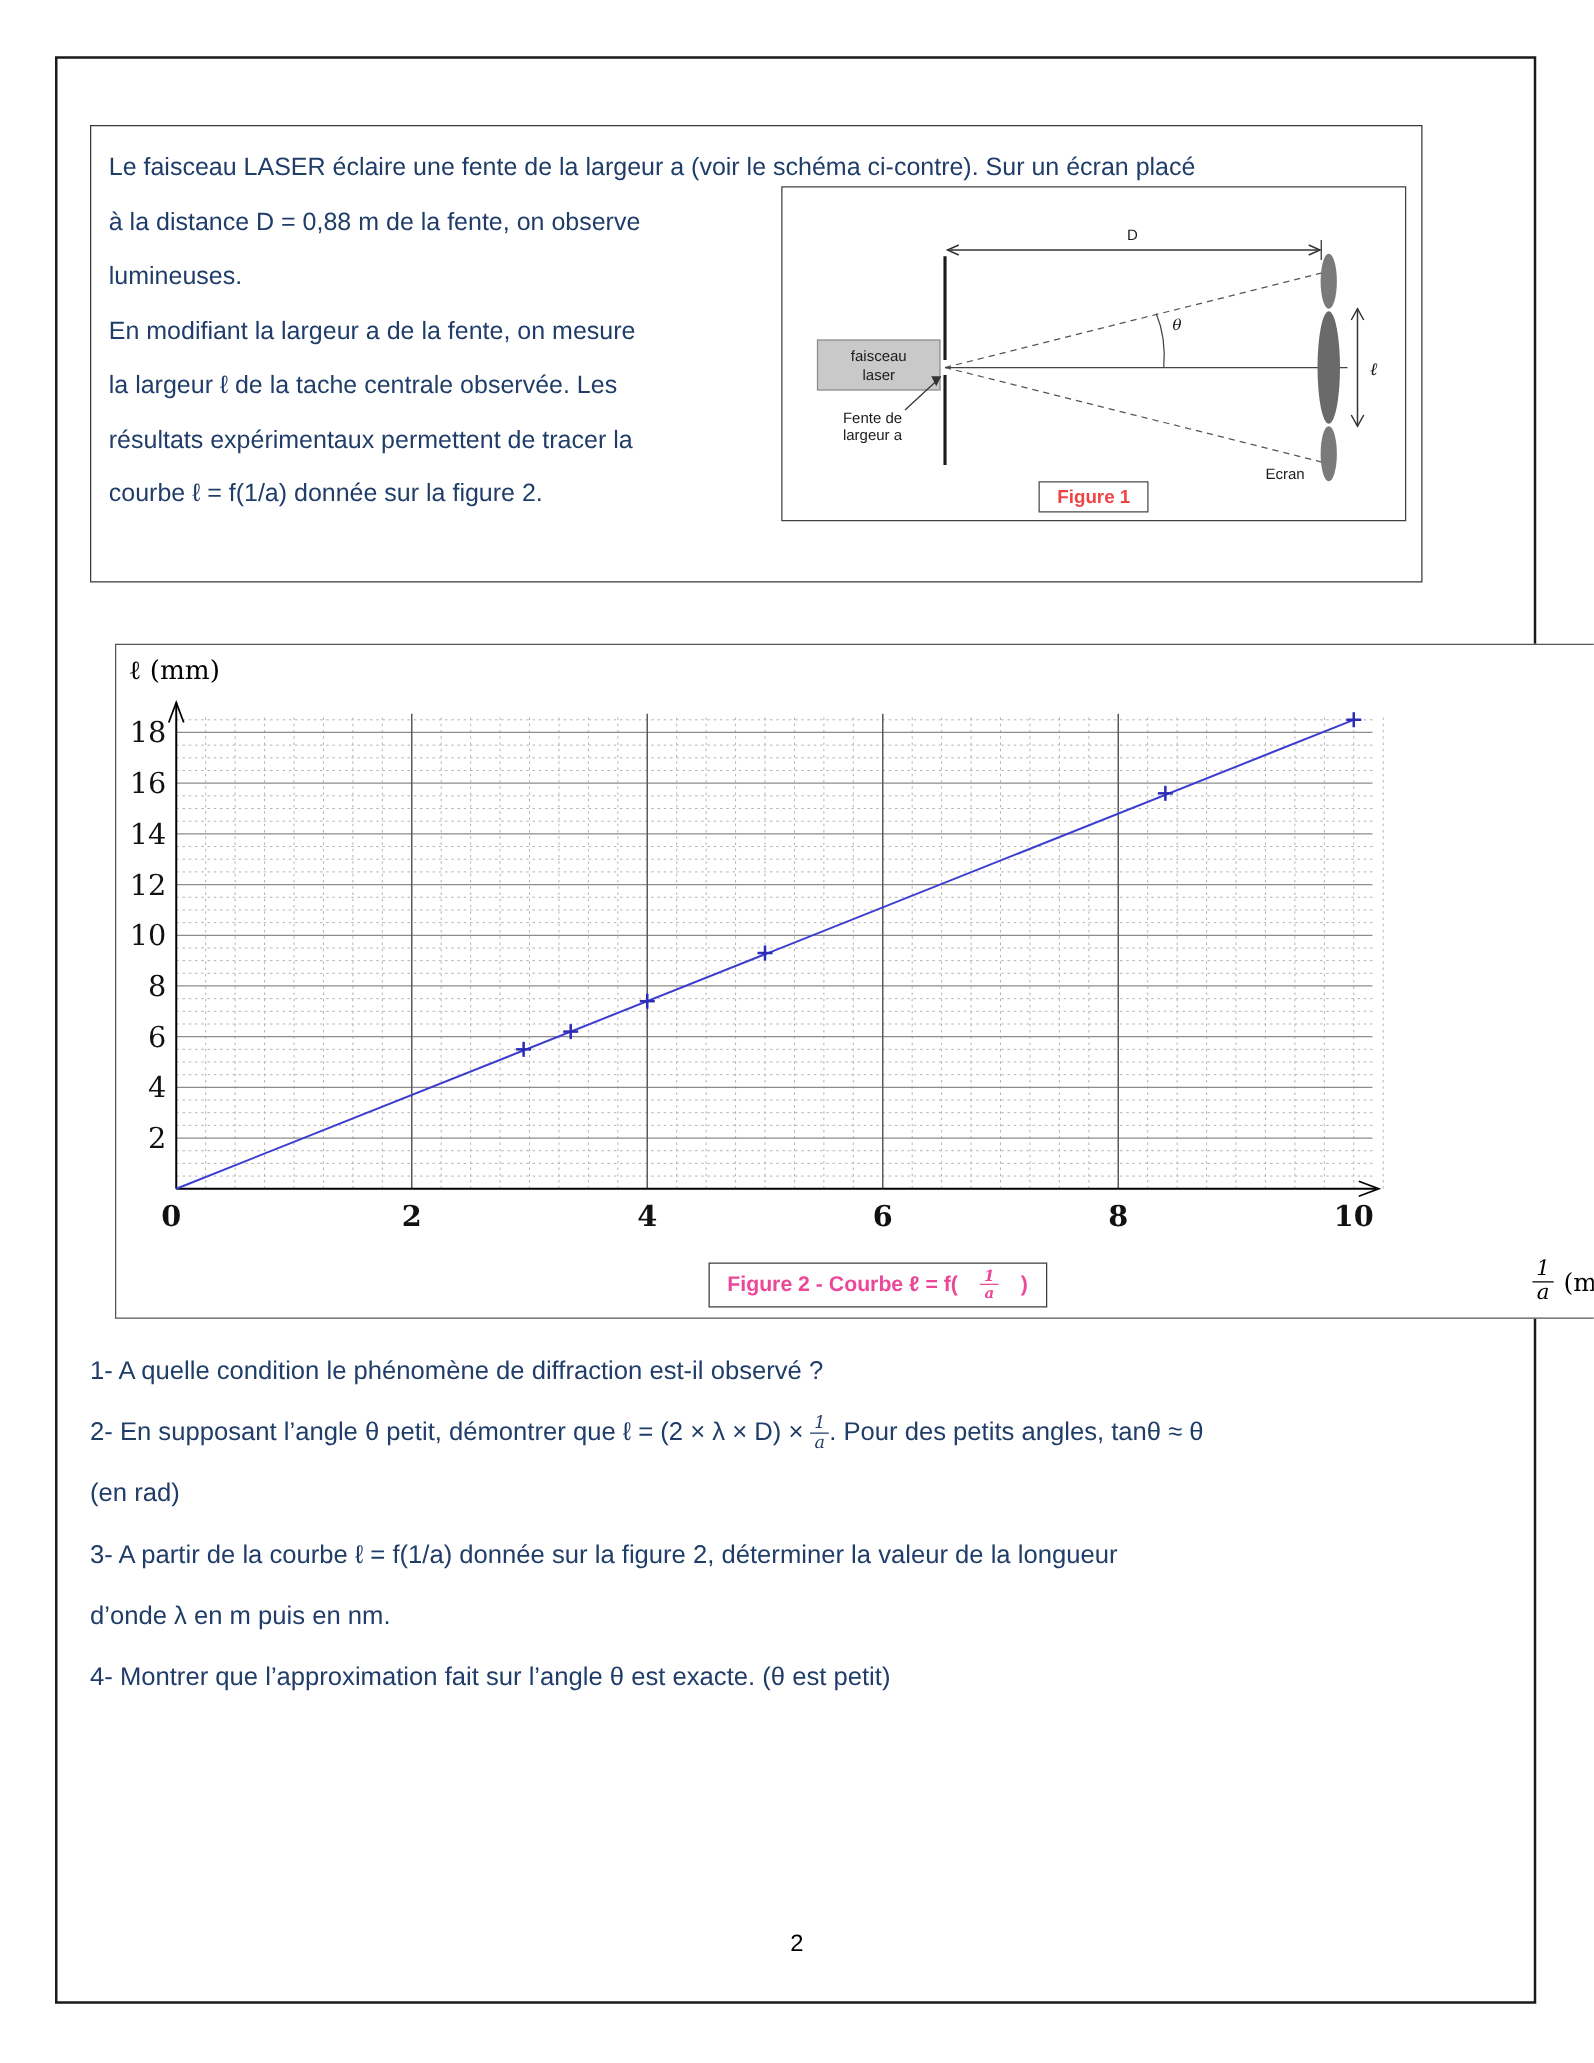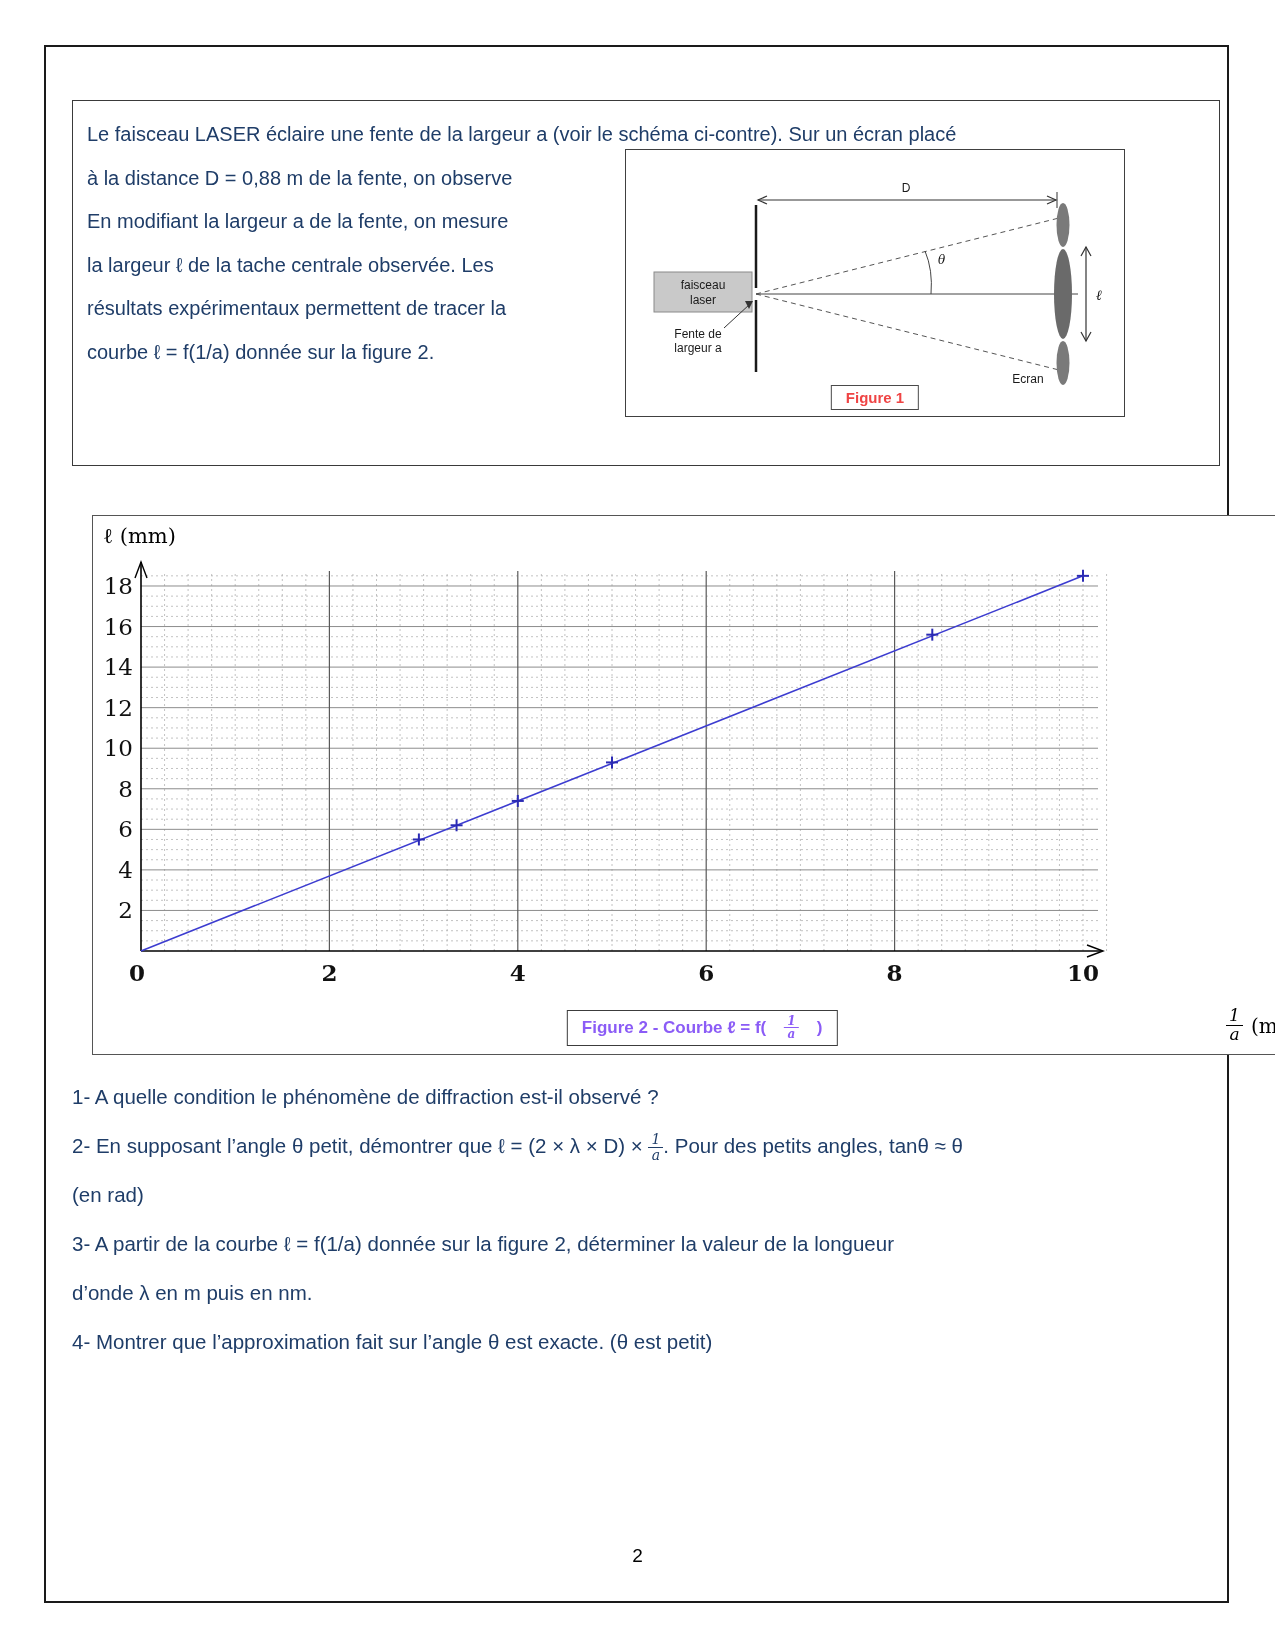--- a/index.html
+++ b/index.html
@@ -6,21 +6,21 @@
   body{
     width:1275px;height:1650px;background:#ffffff;position:relative;
     font-family:"Liberation Sans",sans-serif;color:#1f3d68;
   }
   .outer-border{
     position:absolute;left:44px;top:45px;width:1185px;height:1558px;
     border:2px solid #1a1a1a;box-sizing:border-box;
   }
   
   .intro-box{
-    position:absolute;left:72px;top:100px;width:1148px;height:366px;
+    position:absolute;left:72px;top:100px;width:1066px;height:366px;
     border:1.5px solid #3a3a3a;box-sizing:border-box;padding:12px 14px 0 14px;
     font-size:20px;
   }
   .intro-line{height:43.5px;line-height:43.5px;white-space:nowrap;}
   .intro-col{width:525px;}
   
   .fig1-box{
     position:absolute;left:552px;top:48px;width:500px;height:268px;
     border:1.5px solid #404040;background:#fff;box-sizing:border-box;
   }
@@ -47,21 +47,21 @@
   }
   .frac{display:inline-flex;flex-direction:column;align-items:center;
     font-family:"DejaVu Serif",serif;font-style:italic;line-height:1.05;vertical-align:middle;}
   .frac .num{border-bottom:1.4px solid currentColor;padding:0 3px;display:block;}
   .frac .den{display:block;}
   .x-unit .frac{font-size:17px;}
   .fig2-caption{
     position:absolute;bottom:8px;left:50%;transform:translateX(-57%);
     border:1.8px solid #3c3c3c;padding:4px 14px;background:#fff;
     display:flex;align-items:center;gap:18px;
-    font-weight:700;font-size:17px;color:#8b5cf6;white-space:nowrap;
+    font-weight:700;font-size:17px;color:#ec4899;white-space:nowrap;
   }
   .fig2-caption .frac{font-size:12px;font-weight:700;}
   
   .questions{position:absolute;left:72px;top:1072px;width:1080px;font-size:20.5px;color:#1f3d68;}
   .q-line{min-height:49px;line-height:49px;white-space:nowrap;}
   .q-line .frac{font-size:14px;color:#1f3d68;line-height:1.05;}
   .page-number{
     position:absolute;top:1545px;left:0;width:100%;text-align:center;
     color:#000;font-size:19px;
   }
@@ -69,20 +69,21 @@
 </head>
 <body>
 
 <div class="page">
   <div class="outer-border"></div>
 
   <section class="intro-box">
     <div class="intro-line">Le faisceau LASER éclaire une fente de la largeur a (voir le schéma ci-contre). Sur un écran placé</div>
     <div class="intro-col">
       <div class="intro-line">à la distance D = 0,88 m de la fente, on observe</div>
+      <div class="intro-line">lumineuses.</div>
       <div class="intro-line">En modifiant la largeur a de la fente, on mesure</div>
       <div class="intro-line">la largeur ℓ de la tache centrale observée. Les</div>
       <div class="intro-line">résultats expérimentaux permettent de tracer la</div>
       <div class="intro-line">courbe ℓ = f(1/a) donnée sur la figure 2.</div>
     </div>
 
     <div class="fig1-box">
       <svg width="498" height="240" viewBox="0 0 498 240">
 
         <g>

